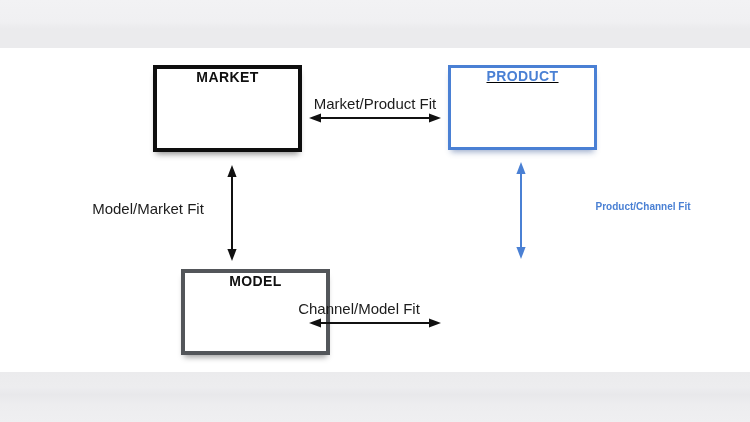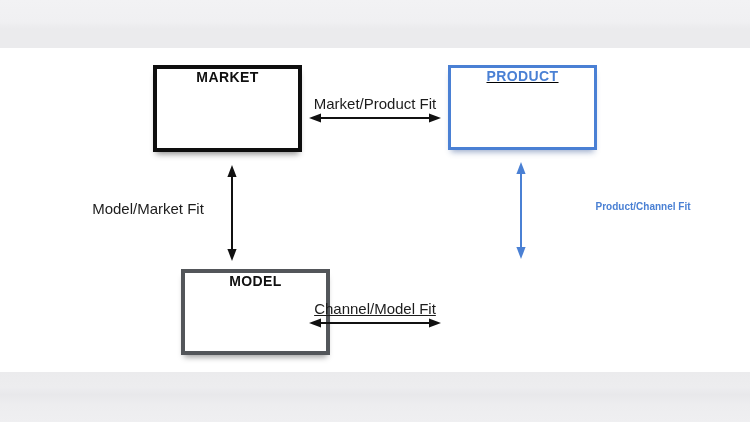--- a/index.html
+++ b/index.html
@@ -86,21 +86,21 @@
   #arrow-product-channel{ left: 514px; top: 161px; }
 
   .fit-label {
     position: absolute;
     font-size: 15px;
     color: var(--label-text, #1c1c1c);
     text-align: center;
     white-space: nowrap;
   }
   #label-market-product { left: 300px; top:  95px; width: 150px; }
-  #label-channel-model  { left: 300px; top: 300px; width: 150px; text-decoration: underline; }
+  #label-channel-model  { left: 284px; top: 300px; width: 150px; }
   #label-model-market   { left:  73px; top: 200px; width: 150px; }
   #label-product-channel{
     left: 568px; top: 201px; width: 150px;
     font-weight: bold;
     font-size: 10px;
     color: var(--accent-blue, #4a80d4);
   }
 </style>
 </head>
 <body>

